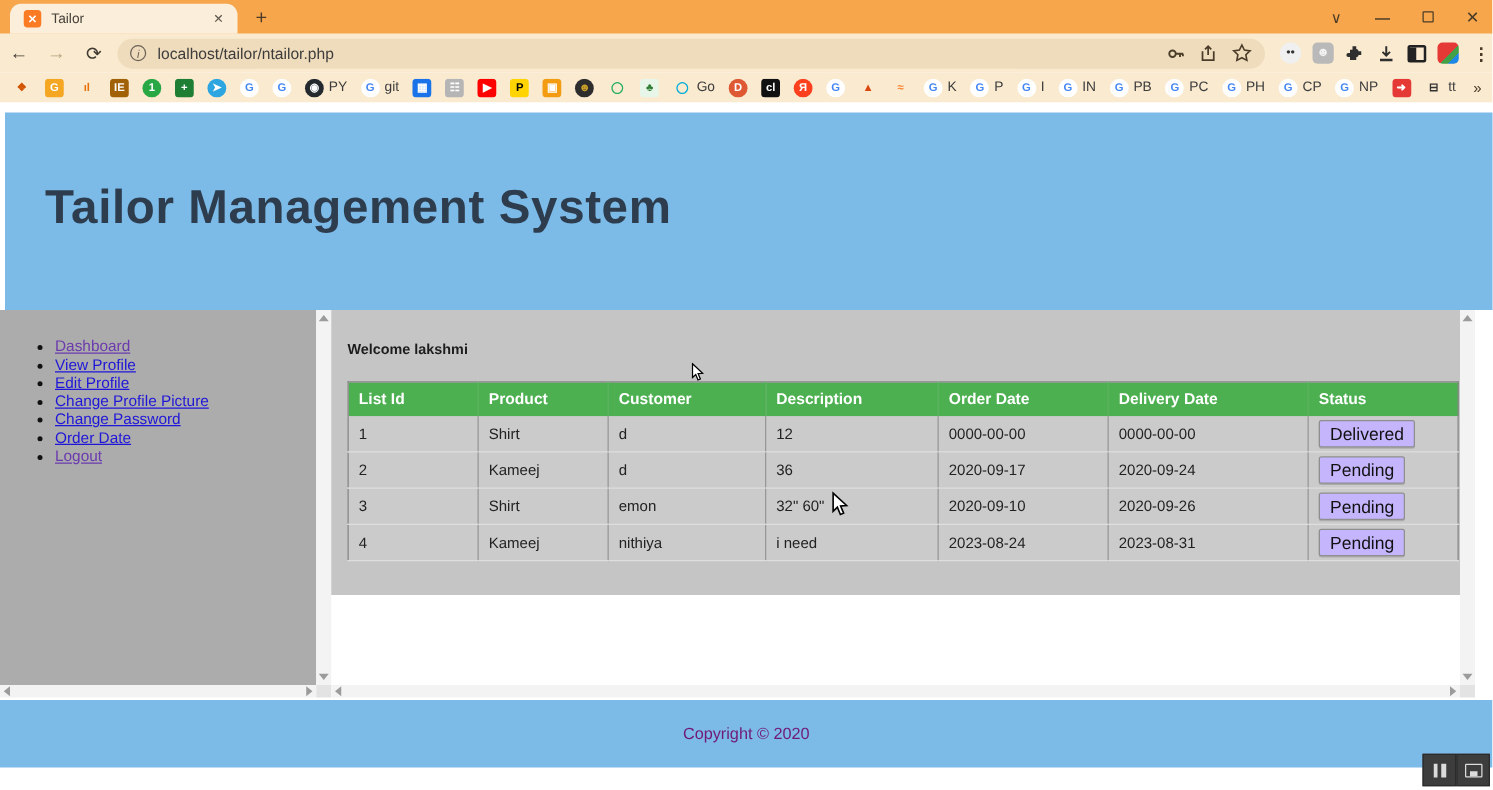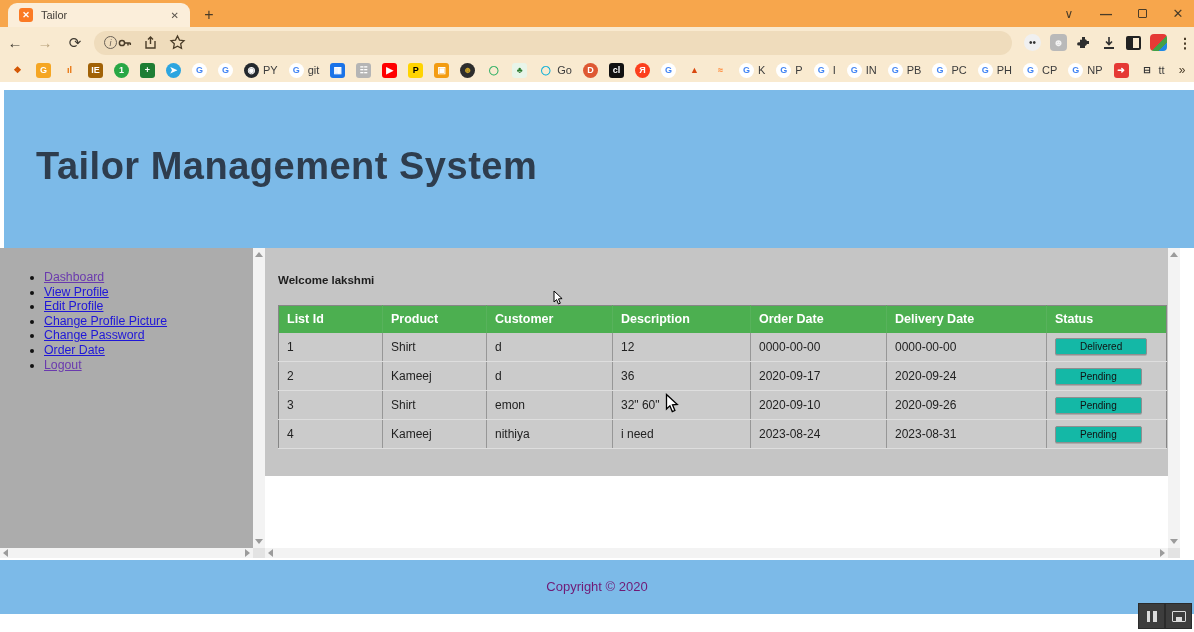--- a/index.html
+++ b/index.html
@@ -59,22 +59,22 @@
   .main { left:265px; top:248px; width:903px; height:228px; background:#C5C5C5; }
   .welcome { position:absolute; left:13px; top:26px; font-size:11.5px; font-weight:bold; color:#1d1d1d; }
 
   table.orders { position:absolute; left:13px; top:57px; width:888px; border-collapse:collapse;
                  border:1px solid #868686; table-layout:fixed; }
   table.orders th { background:#4CAF50; color:#fff; font-size:12.5px; font-weight:bold; text-align:left;
                     height:27px; padding:0 0 0 8px; border-right:1px solid #58b25c; }
   table.orders td { background:#CBCBCB; font-size:12px; color:#222; height:29px; padding:0 0 0 8px;
                     border-right:1px solid #979797; border-bottom:1px solid #dedede; }
   table.orders tr td:last-child, table.orders tr th:last-child { border-right:none; }
-  .status-btn { font-family:"Liberation Sans",sans-serif; font-size:10px; color:#111; background:#14b8a6;
-                border:1px solid #8f8f8f; border-radius:2px; padding:2px 24px; box-shadow:0 1px 0 rgba(0,0,0,.15); }
+  .status-btn { font-family:"Liberation Sans",sans-serif; font-size:14px; color:#111; background:#c4b5fd;
+                border:1px solid #8f8f8f; border-radius:2px; padding:2px 8px; box-shadow:0 1px 0 rgba(0,0,0,.15); }
 
   
   .sb-v { top:248px; width:12px; height:300px; background:#F3F3F3; }
   .sb-v.s1 { left:253px; } .sb-v.s2 { left:1168px; }
   .sb-h { top:548px; height:10px; background:#F3F3F3; }
   .sb-h.h1 { left:0; width:253px; } .sb-h.h2 { left:265px; width:903px; }
   .sb-corner { top:548px; width:12px; height:10px; background:#E3E3E3; }
   .sb-corner.c1 { left:253px; } .sb-corner.c2 { left:1168px; }
   .arr { position:absolute; width:0; height:0; }
   .arr-up { left:2px; top:4px; border-left:4px solid transparent; border-right:4px solid transparent; border-bottom:5px solid #9b9b9b; }
@@ -113,20 +113,21 @@
     </div>
   <div class="winctl wc-close">✕</div>
 </div>
 
 <div class="abs toolbar">
   <span class="nav-ico">←</span>
   <span class="nav-ico nav-fwd">→</span>
   <span class="nav-ico">⟳</span>
   <div class="omnibox">
     <span class="info-ico">i</span>
+    <span class="url">localhost/tailor/ntailor.php</span>
     <span class="omni-right">
       <svg width="16" height="16" viewBox="0 0 16 16">
           <circle cx="5" cy="8" r="2.6" fill="none" stroke="#4a3c28" stroke-width="1.5"></circle>
           <path d="M7.5 8h6M11 8v2.6M13.3 8v2" stroke="#4a3c28" stroke-width="1.5" fill="none"></path>
         </svg>
       <svg width="16" height="16" viewBox="0 0 16 16">
           <path d="M3 6v7h9V6" fill="none" stroke="#4a3c28" stroke-width="1.4"></path>
           <path d="M7.5 9V2.5M5 4.5L7.5 2L10 4.5" fill="none" stroke="#4a3c28" stroke-width="1.4"></path>
         </svg>
       <svg width="17" height="17" viewBox="0 0 17 17">

